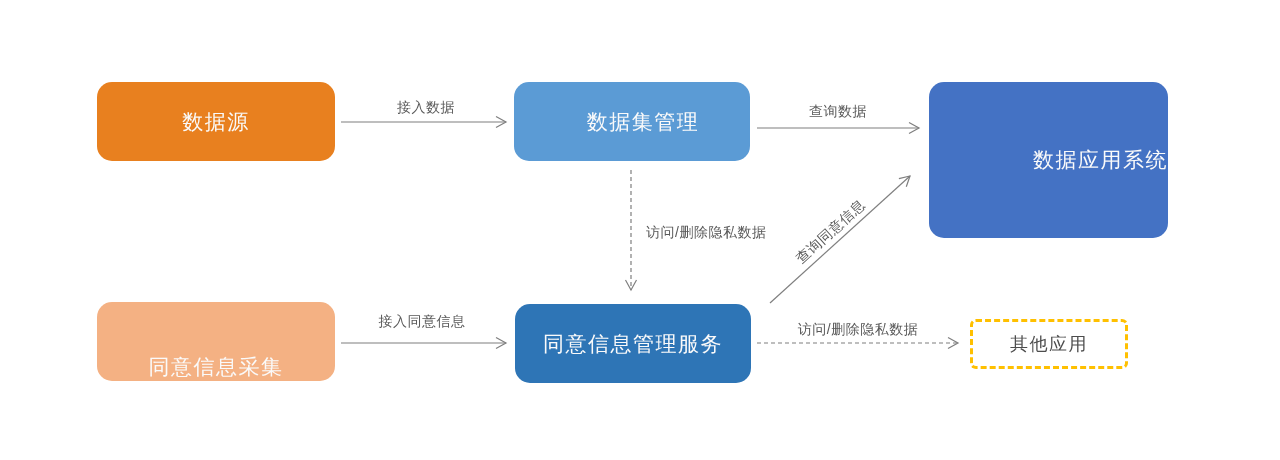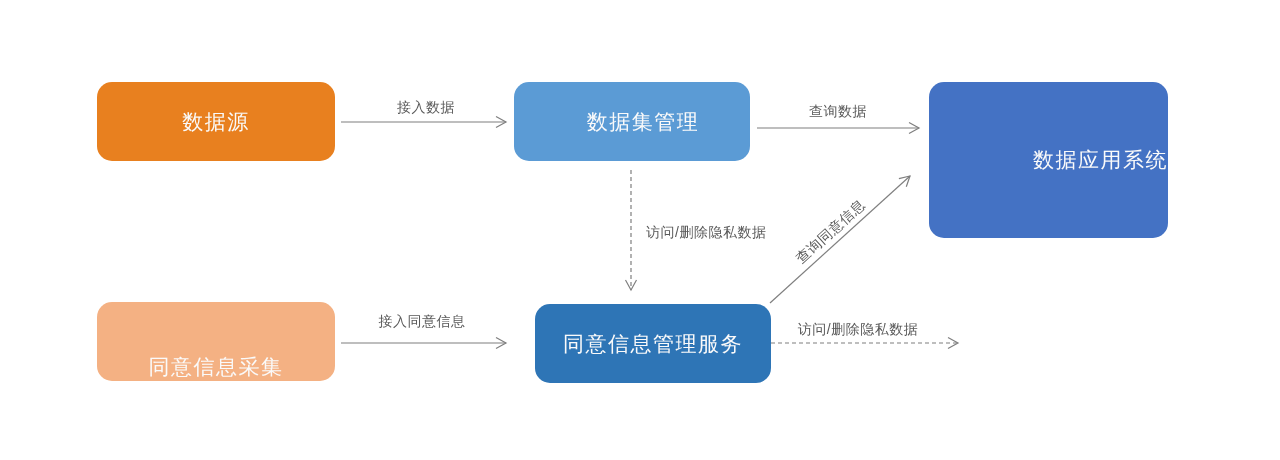--- a/index.html
+++ b/index.html
@@ -21,21 +21,21 @@
     color: #fafafa;
     font-size: 21px;
     letter-spacing: 1.5px;
     box-sizing: border-box;
     border-radius: 15px;
   }
   .node-data-source        { left: 97px;  top: 82px;  width: 238px; height: 79px;  background: #E8801F; }
   .node-dataset-mgmt       { left: 514px; top: 82px;  width: 236px; height: 79px;  background: #5B9BD5; padding-left: 22px; }
   .node-data-app-system    { left: 929px; top: 82px;  width: 239px; height: 156px; background: #4472C4; justify-content: flex-end; }
   .node-consent-collection { left: 97px;  top: 302px; width: 238px; height: 79px;  background: #F4B183; align-items: flex-end; }
-  .node-consent-mgmt       { left: 515px; top: 304px; width: 236px; height: 79px;  background: #2E75B6; margin-left: 20px; }
+  .node-consent-mgmt       { left: 515px; top: 304px; width: 236px; height: 79px;  background: #2E75B6; }
   .node-other-apps {
     left: 970px; top: 319px; width: 158px; height: 50px;
     background: #ffffff;
     border: 3px dashed #FFC000;
     border-radius: 6px;
     color: #4d4d4d;
     font-size: 18px;
   }
 
   .edge-label {
@@ -85,20 +85,23 @@
   </div>
 
   <div class="node node-consent-collection">
     <span>同意信息采集</span>
   </div>
 
   <div class="node node-consent-mgmt">
     <span>同意信息管理服务</span>
   </div>
 
+  <div class="node node-other-apps">
+    <span>其他应用</span>
+  </div>
 
   <div class="edge-label el-access-data">接入数据</div>
 
   <div class="edge-label el-query-data">查询数据</div>
 
   <div class="edge-label el-ad-private-down">访问/删除隐私数据</div>
 
   <div class="edge-label el-access-consent">接入同意信息</div>
 
   <div class="edge-label el-query-consent">查询同意信息</div>

